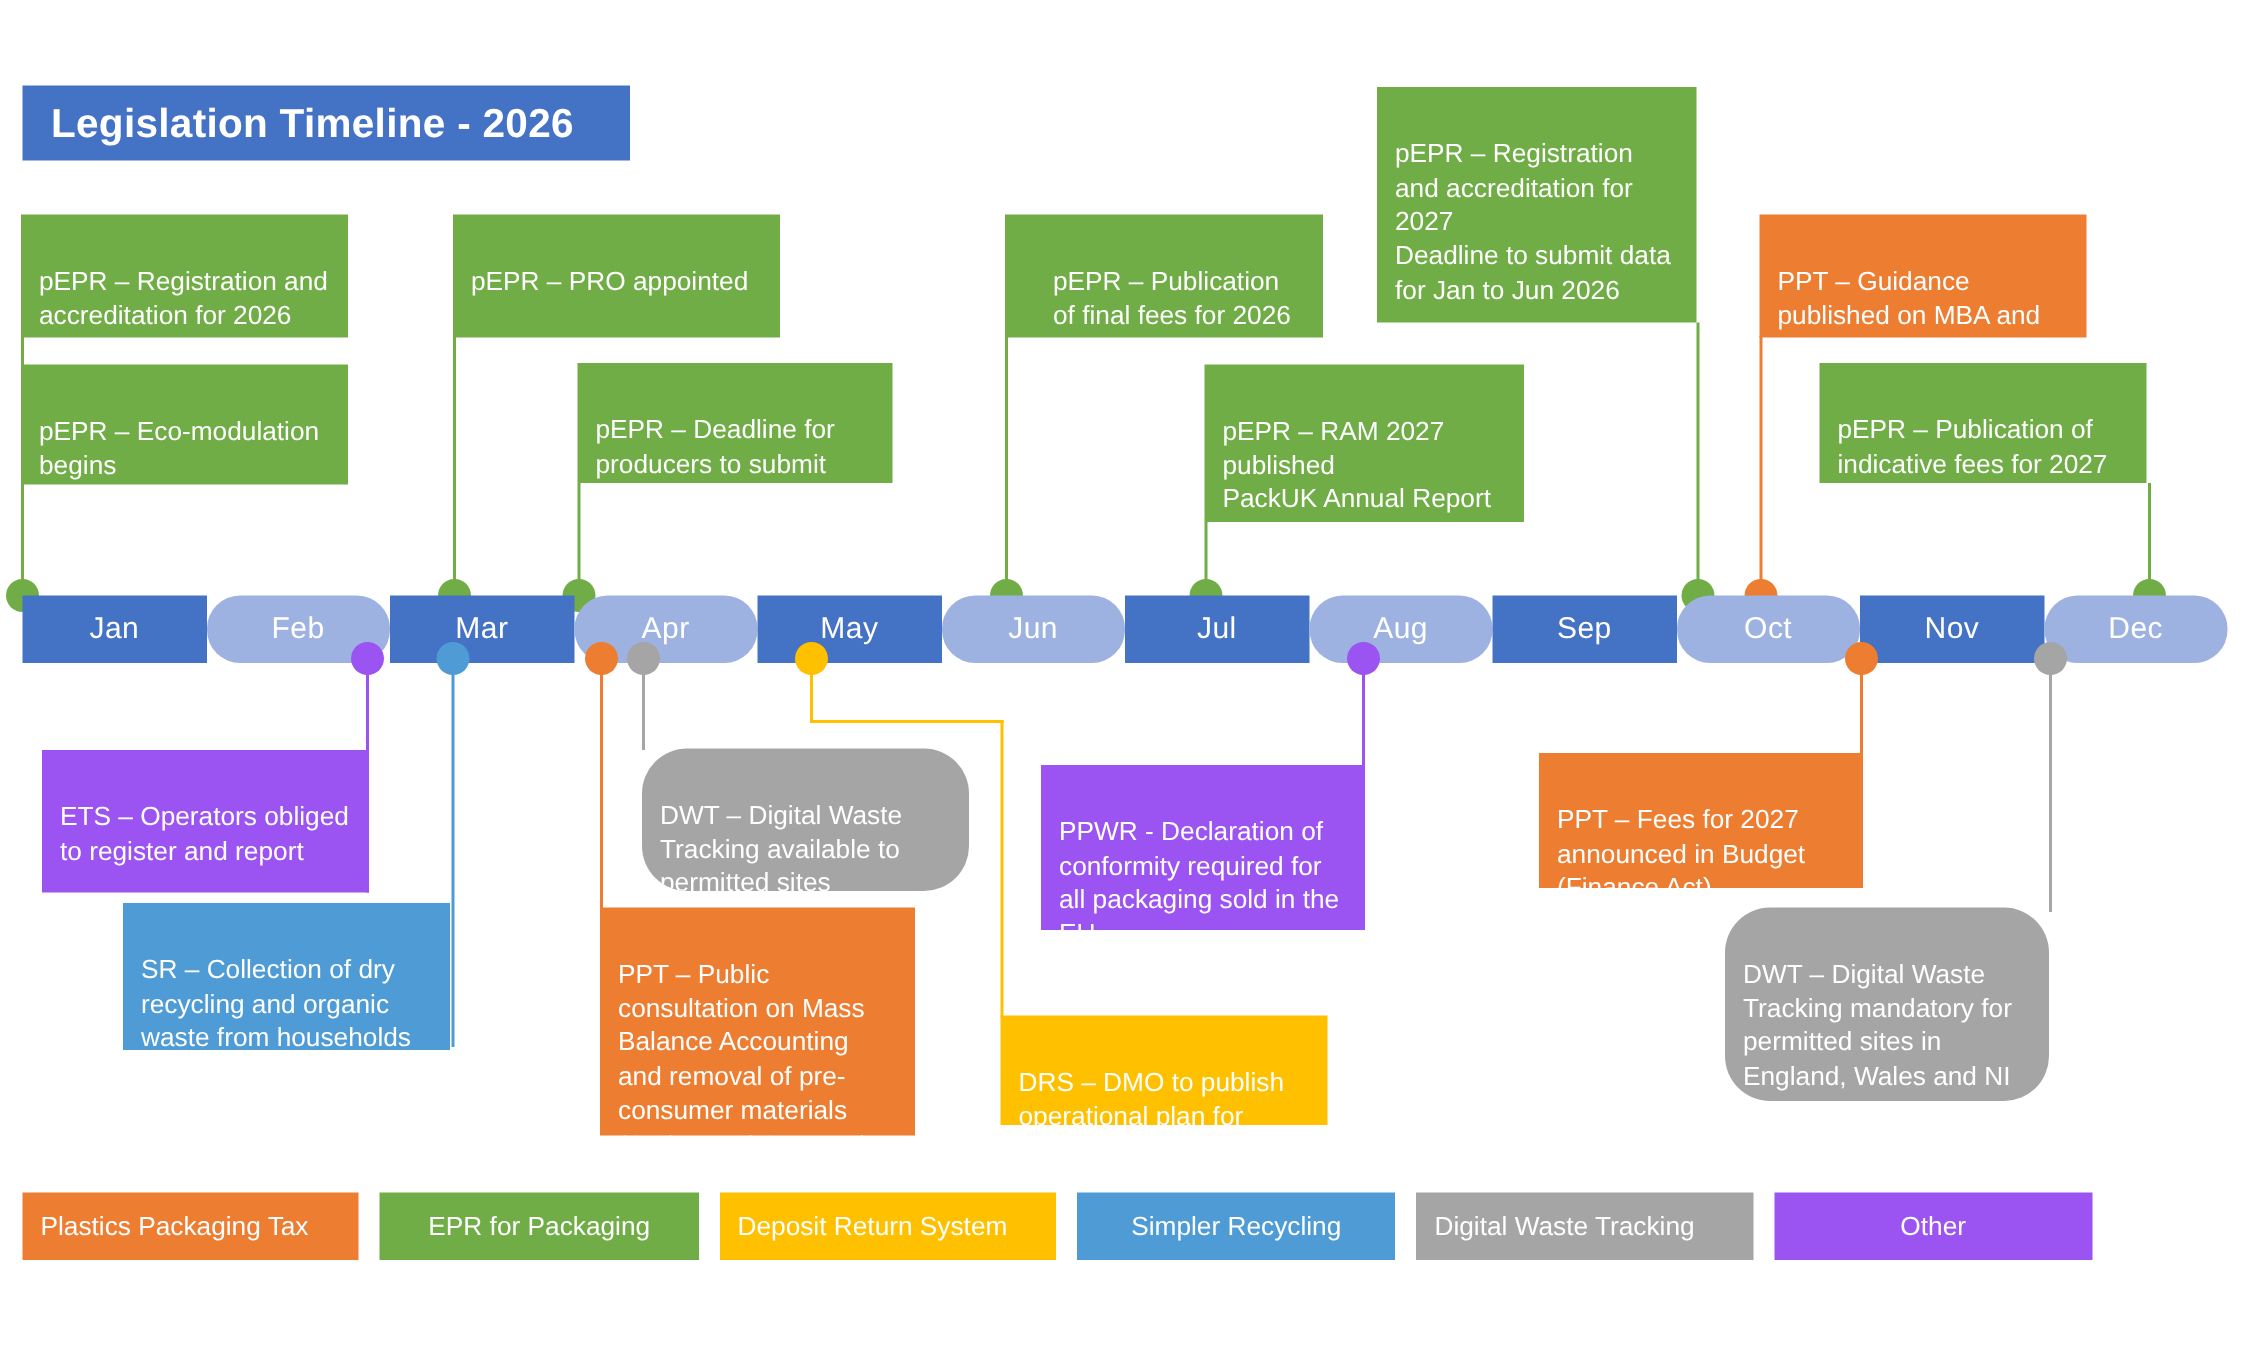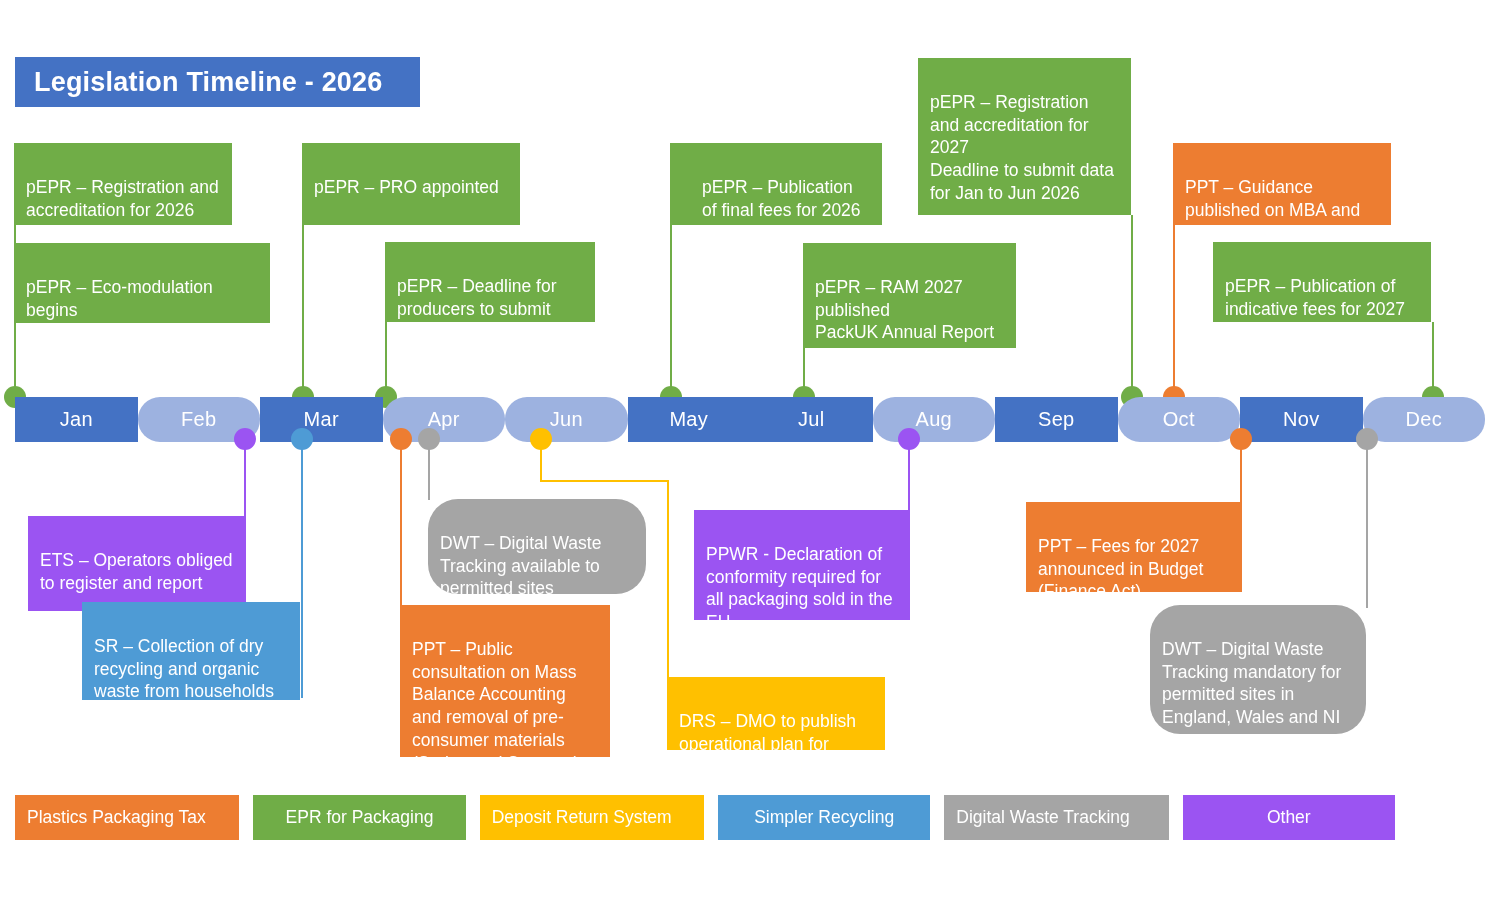--- a/index.html
+++ b/index.html
@@ -141,21 +141,21 @@
   <div class="conn-v o-line" style="left:1173px; top:224px; height:180px;"></div>
   <div class="dot o-line" style="left:1163px; top:386px;"></div>
 
   <div class="conn-v g-line" style="left:1432px; top:322px; height:82px;"></div>
   <div class="dot g-line" style="left:1422px; top:386px;"></div>
 
   <div class="card c-green" style="left:14px; top:143px; width:218px; height:82px;">
     <span>pEPR – Registration and accreditation for 2026</span>
   </div>
 
-  <div class="card c-green" style="left:14px; top:243px; width:256px; height:80px;">
+  <div class="card c-green" style="left:14px; top:243px; width:218px; height:80px;">
     <span>pEPR – Eco-modulation begins</span>
   </div>
 
   <div class="card c-green" style="left:302px; top:143px; width:218px; height:82px;">
     <span>pEPR – PRO appointed</span>
   </div>
 
   <div class="card c-green" style="left:385px; top:242px; width:210px; height:80px;">
     <span>pEPR – Deadline for producers to submit data for Jul to Dec 25</span>
   </div>
@@ -188,25 +188,25 @@
       </div>
     <div class="month-cell light">
         <span>Feb</span>
       </div>
     <div class="month-cell dark">
         <span>Mar</span>
       </div>
     <div class="month-cell light">
         <span>Apr</span>
       </div>
+    <div class="month-cell dark">
+        <span>May</span>
+      </div>
     <div class="month-cell light">
         <span>Jun</span>
-      </div>
-    <div class="month-cell dark">
-        <span>May</span>
       </div>
     <div class="month-cell dark">
         <span>Jul</span>
       </div>
     <div class="month-cell light">
         <span>Aug</span>
       </div>
     <div class="month-cell dark">
         <span>Sep</span>
       </div>
@@ -240,21 +240,21 @@
 
   <div class="conn-v p-line" style="left:908px; top:440px; height:72px;"></div>
   <div class="dot p-line" style="left:898px; top:428px;"></div>
 
   <div class="conn-v o-line" style="left:1240px; top:440px; height:65px;"></div>
   <div class="dot o-line" style="left:1230px; top:428px;"></div>
 
   <div class="conn-v gr-line" style="left:1366px; top:440px; height:168px;"></div>
   <div class="dot gr-line" style="left:1356px; top:428px;"></div>
 
-  <div class="card c-purple" style="left:28px; top:500px; width:218px; height:95px;margin-top:16px;">
+  <div class="card c-purple" style="left:28px; top:500px; width:218px; height:95px;">
     <span>ETS – Operators obliged to register and report</span>
   </div>
 
   <div class="card c-blue" style="left:82px; top:602px; width:218px; height:98px;">
     <span>SR – Collection of dry recycling and organic waste from households</span>
   </div>
 
   <div class="card c-orange" style="left:400px; top:605px; width:210px; height:152px;">
     <span>PPT – Public consultation on Mass Balance Accounting and removal of pre-consumer materials (Spring and Summer)</span>
   </div>

